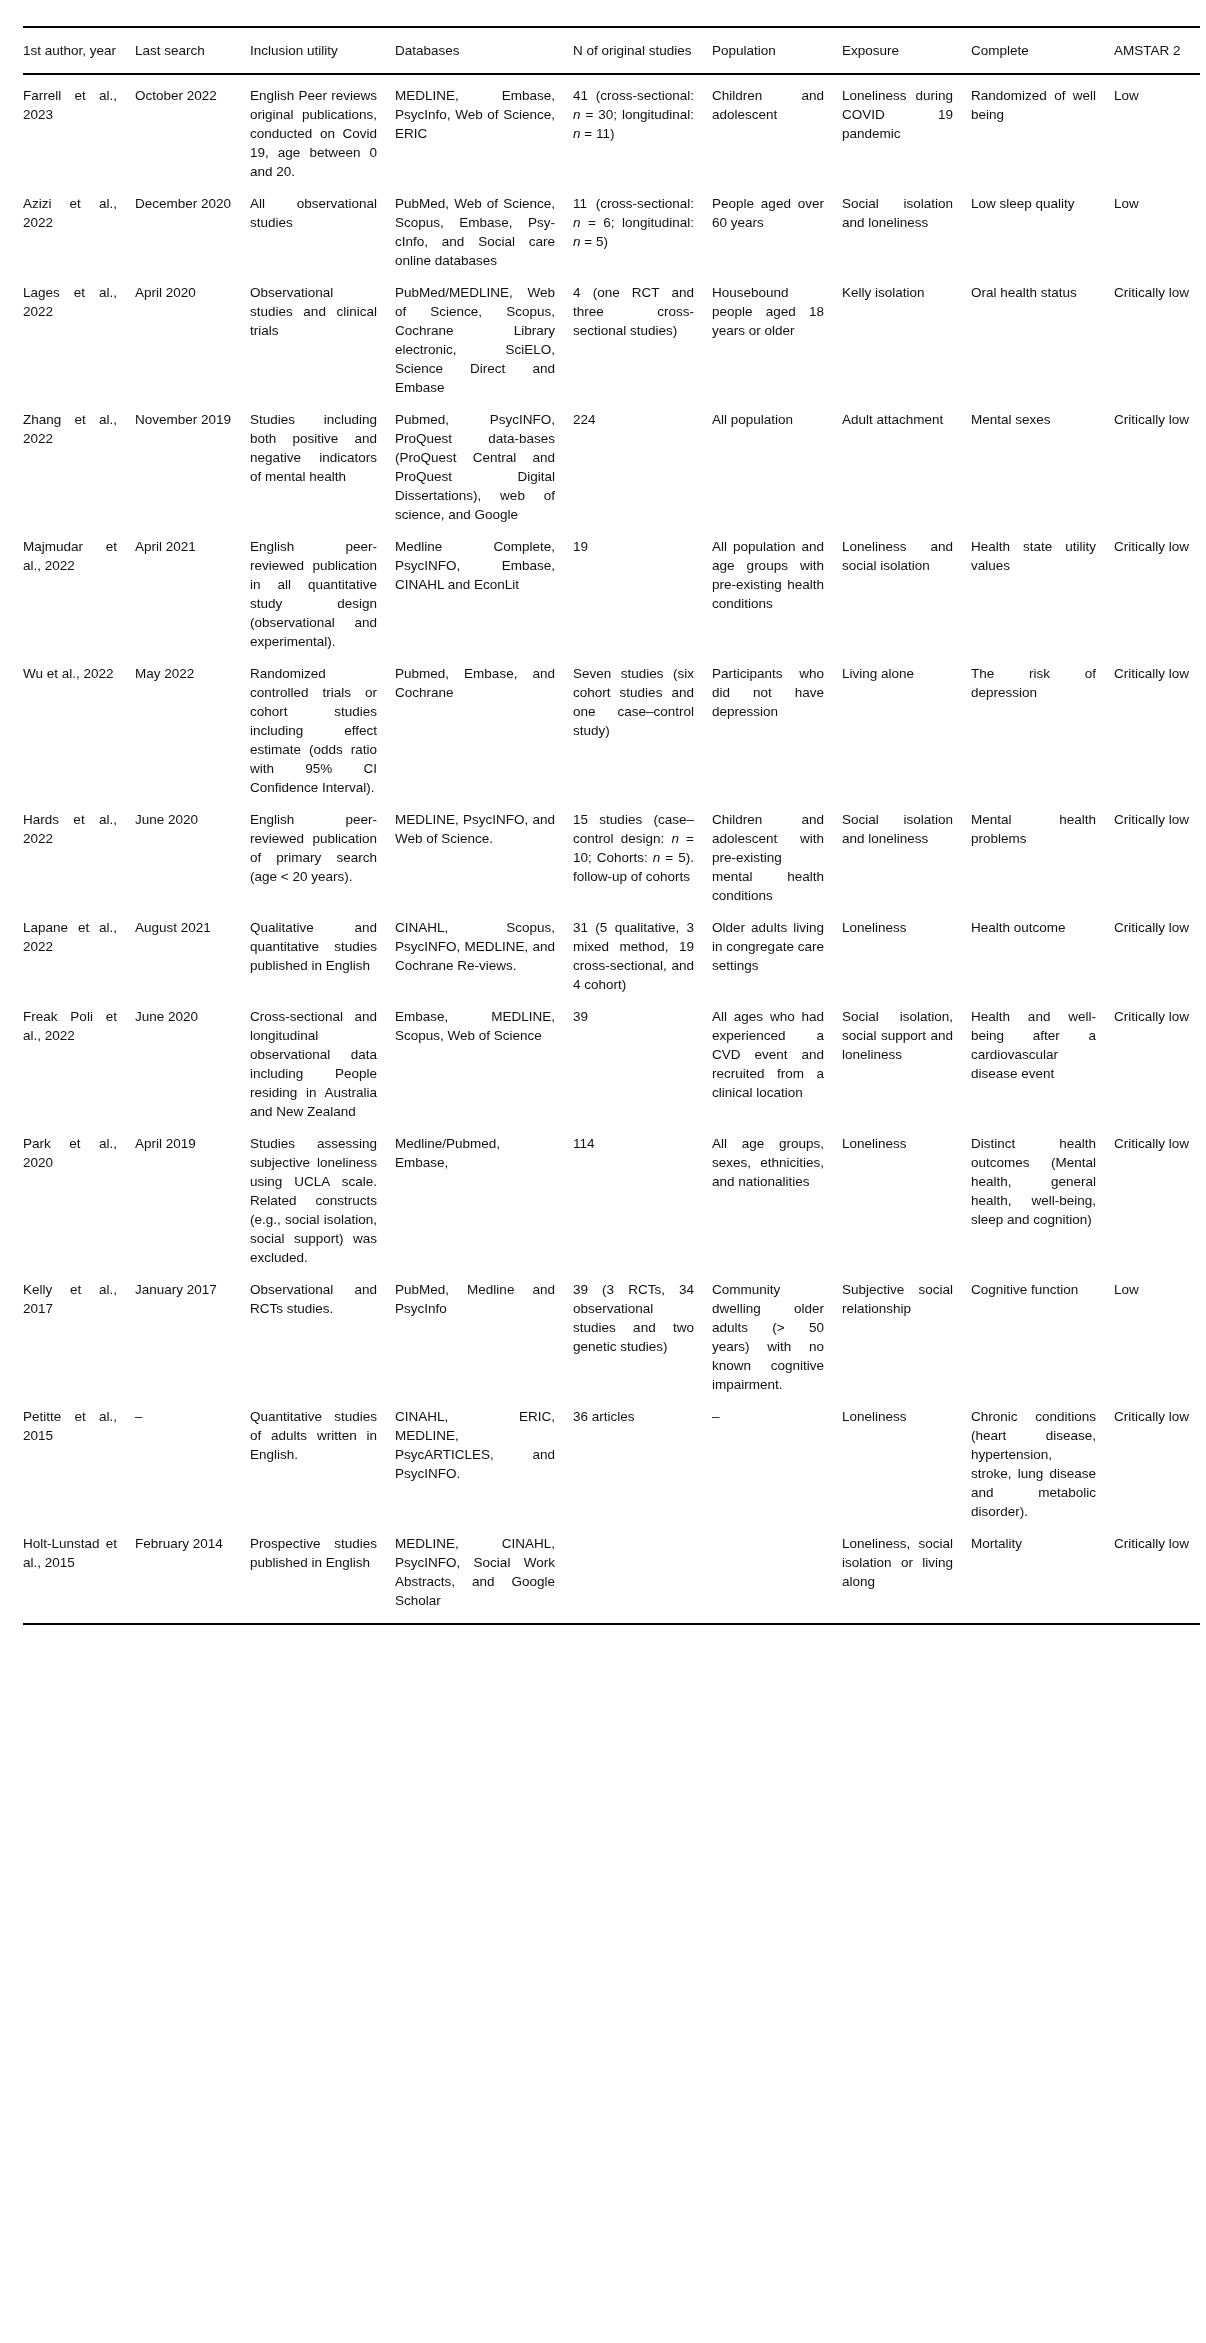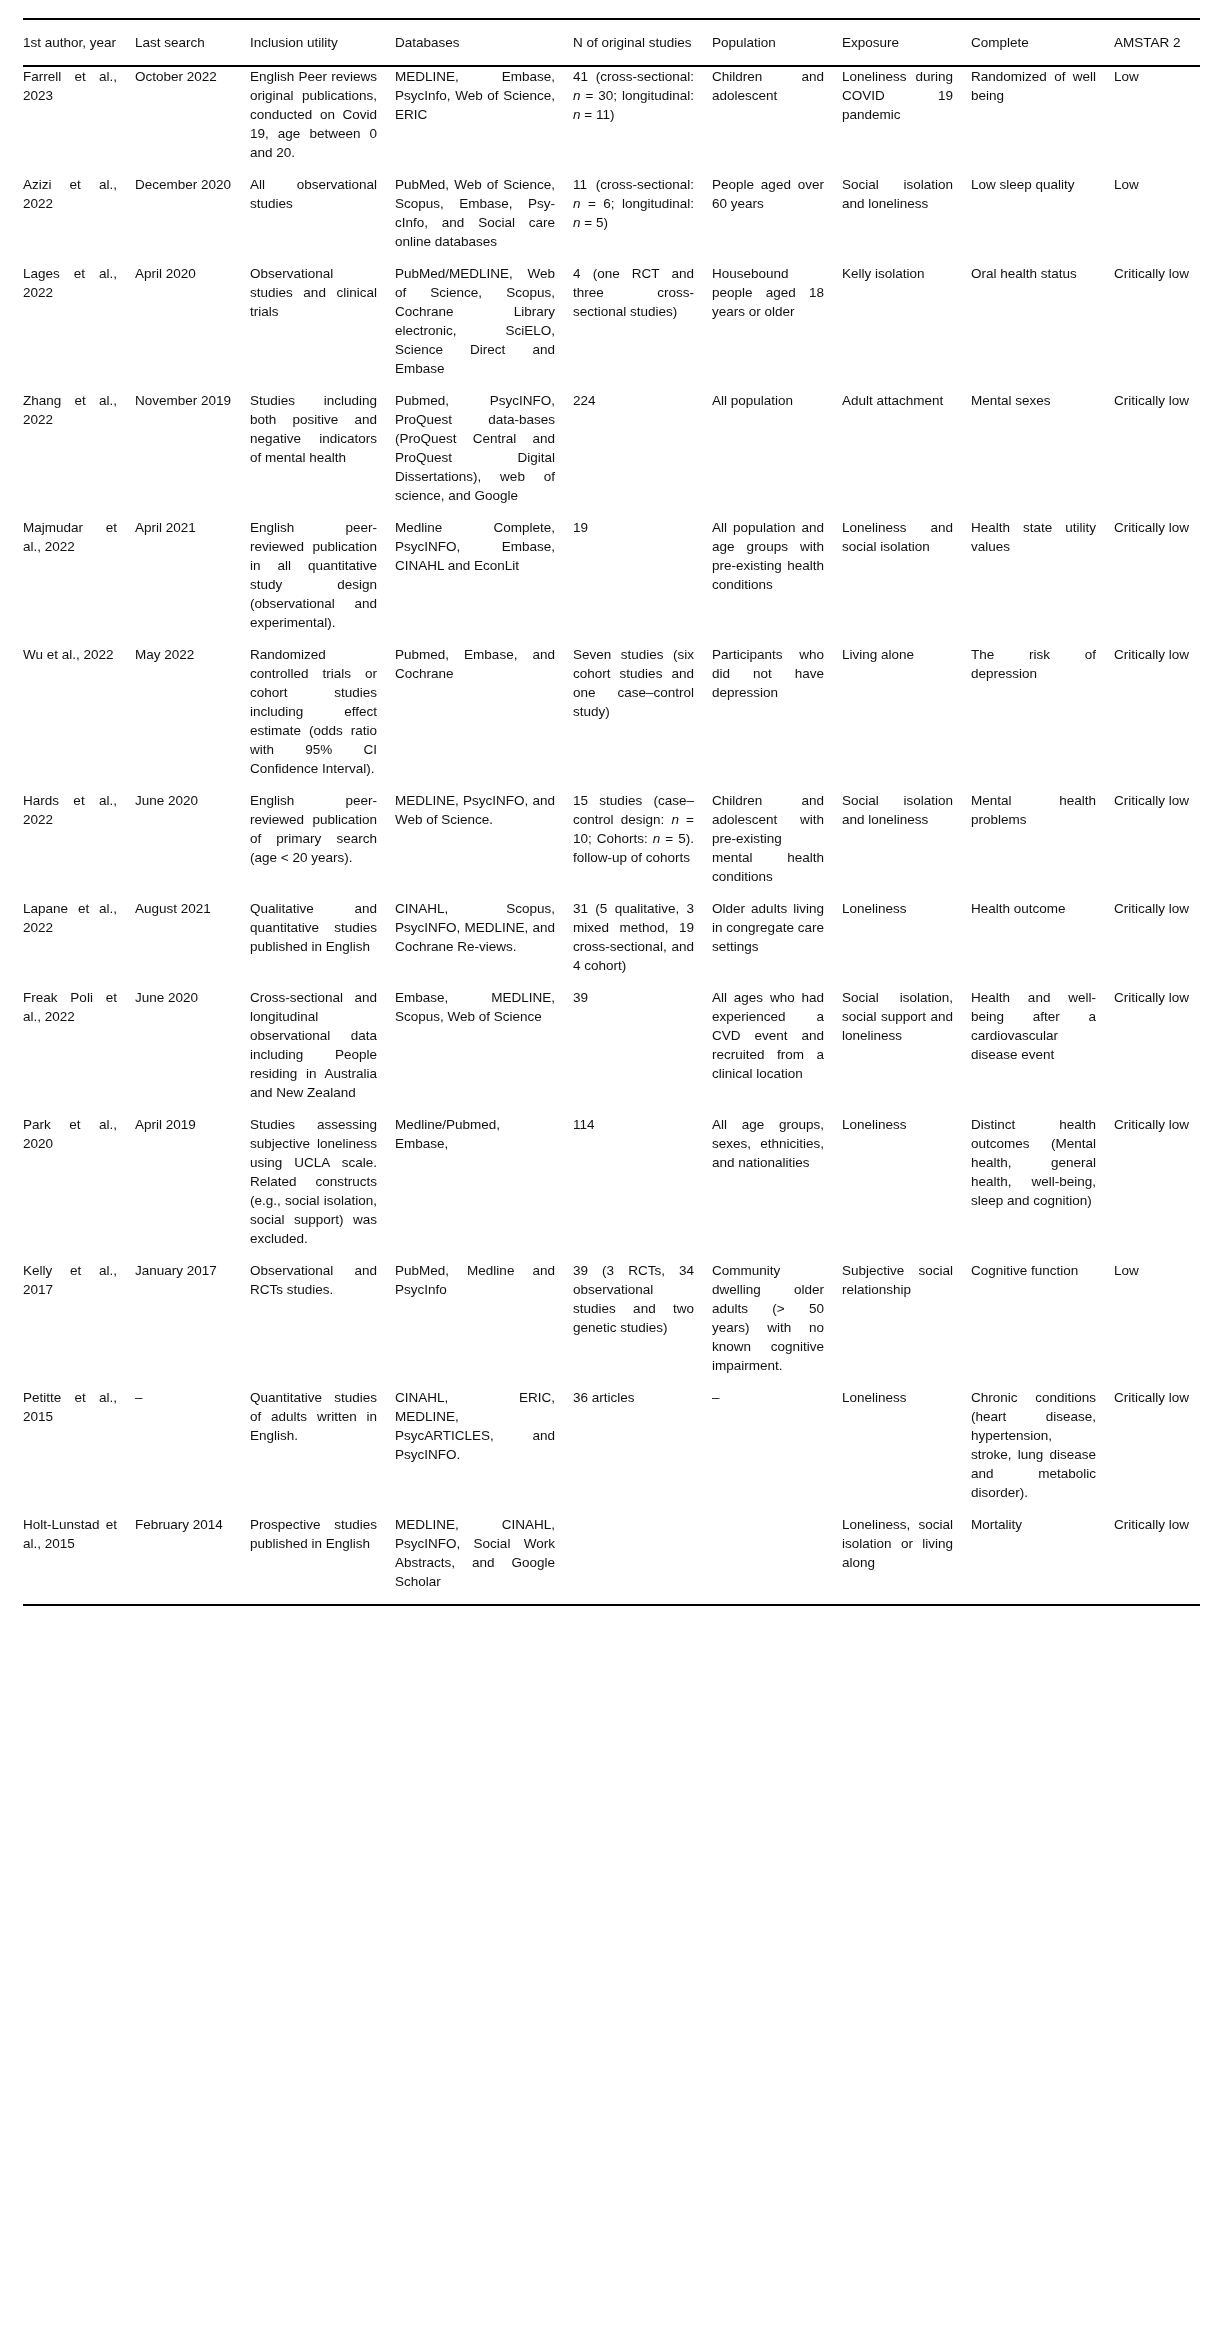--- a/index.html
+++ b/index.html
@@ -9,21 +9,21 @@
     color: #111111;
   }
   body {
     width: 1206px;
     min-height: 2343px;
     position: relative;
   }
   .table-wrap {
     position: absolute;
     left: 23px;
-    top: 18px;
+    top: 26px;
     width: 1177px;
   }
   table.review-table {
     width: 100%;
     border-collapse: collapse;
     border-top: 2px solid #000000;
     border-bottom: 2px solid #000000;
     table-layout: fixed;
     font-size: 13.5px;
     line-height: 19px;
@@ -34,21 +34,21 @@
     vertical-align: top;
     border-bottom: 2px solid #000000;
     padding: 13px 18px 13px 0;
   }
   table.review-table tbody td {
     vertical-align: top;
     text-align: justify;
     padding: 0 18px 13px 0;
     overflow-wrap: break-word;
   }
-  table.review-table tbody tr:first-child td { }
+  table.review-table tbody tr:first-child td { padding-top: 11px; }
   table.review-table th:last-child,
   table.review-table td:last-child { padding-right: 2px; }
   table.review-table i { font-style: italic; }
 </style>
 </head>
 <body>
 
 <div class="table-wrap">
   <table class="review-table">
     <colgroup>

